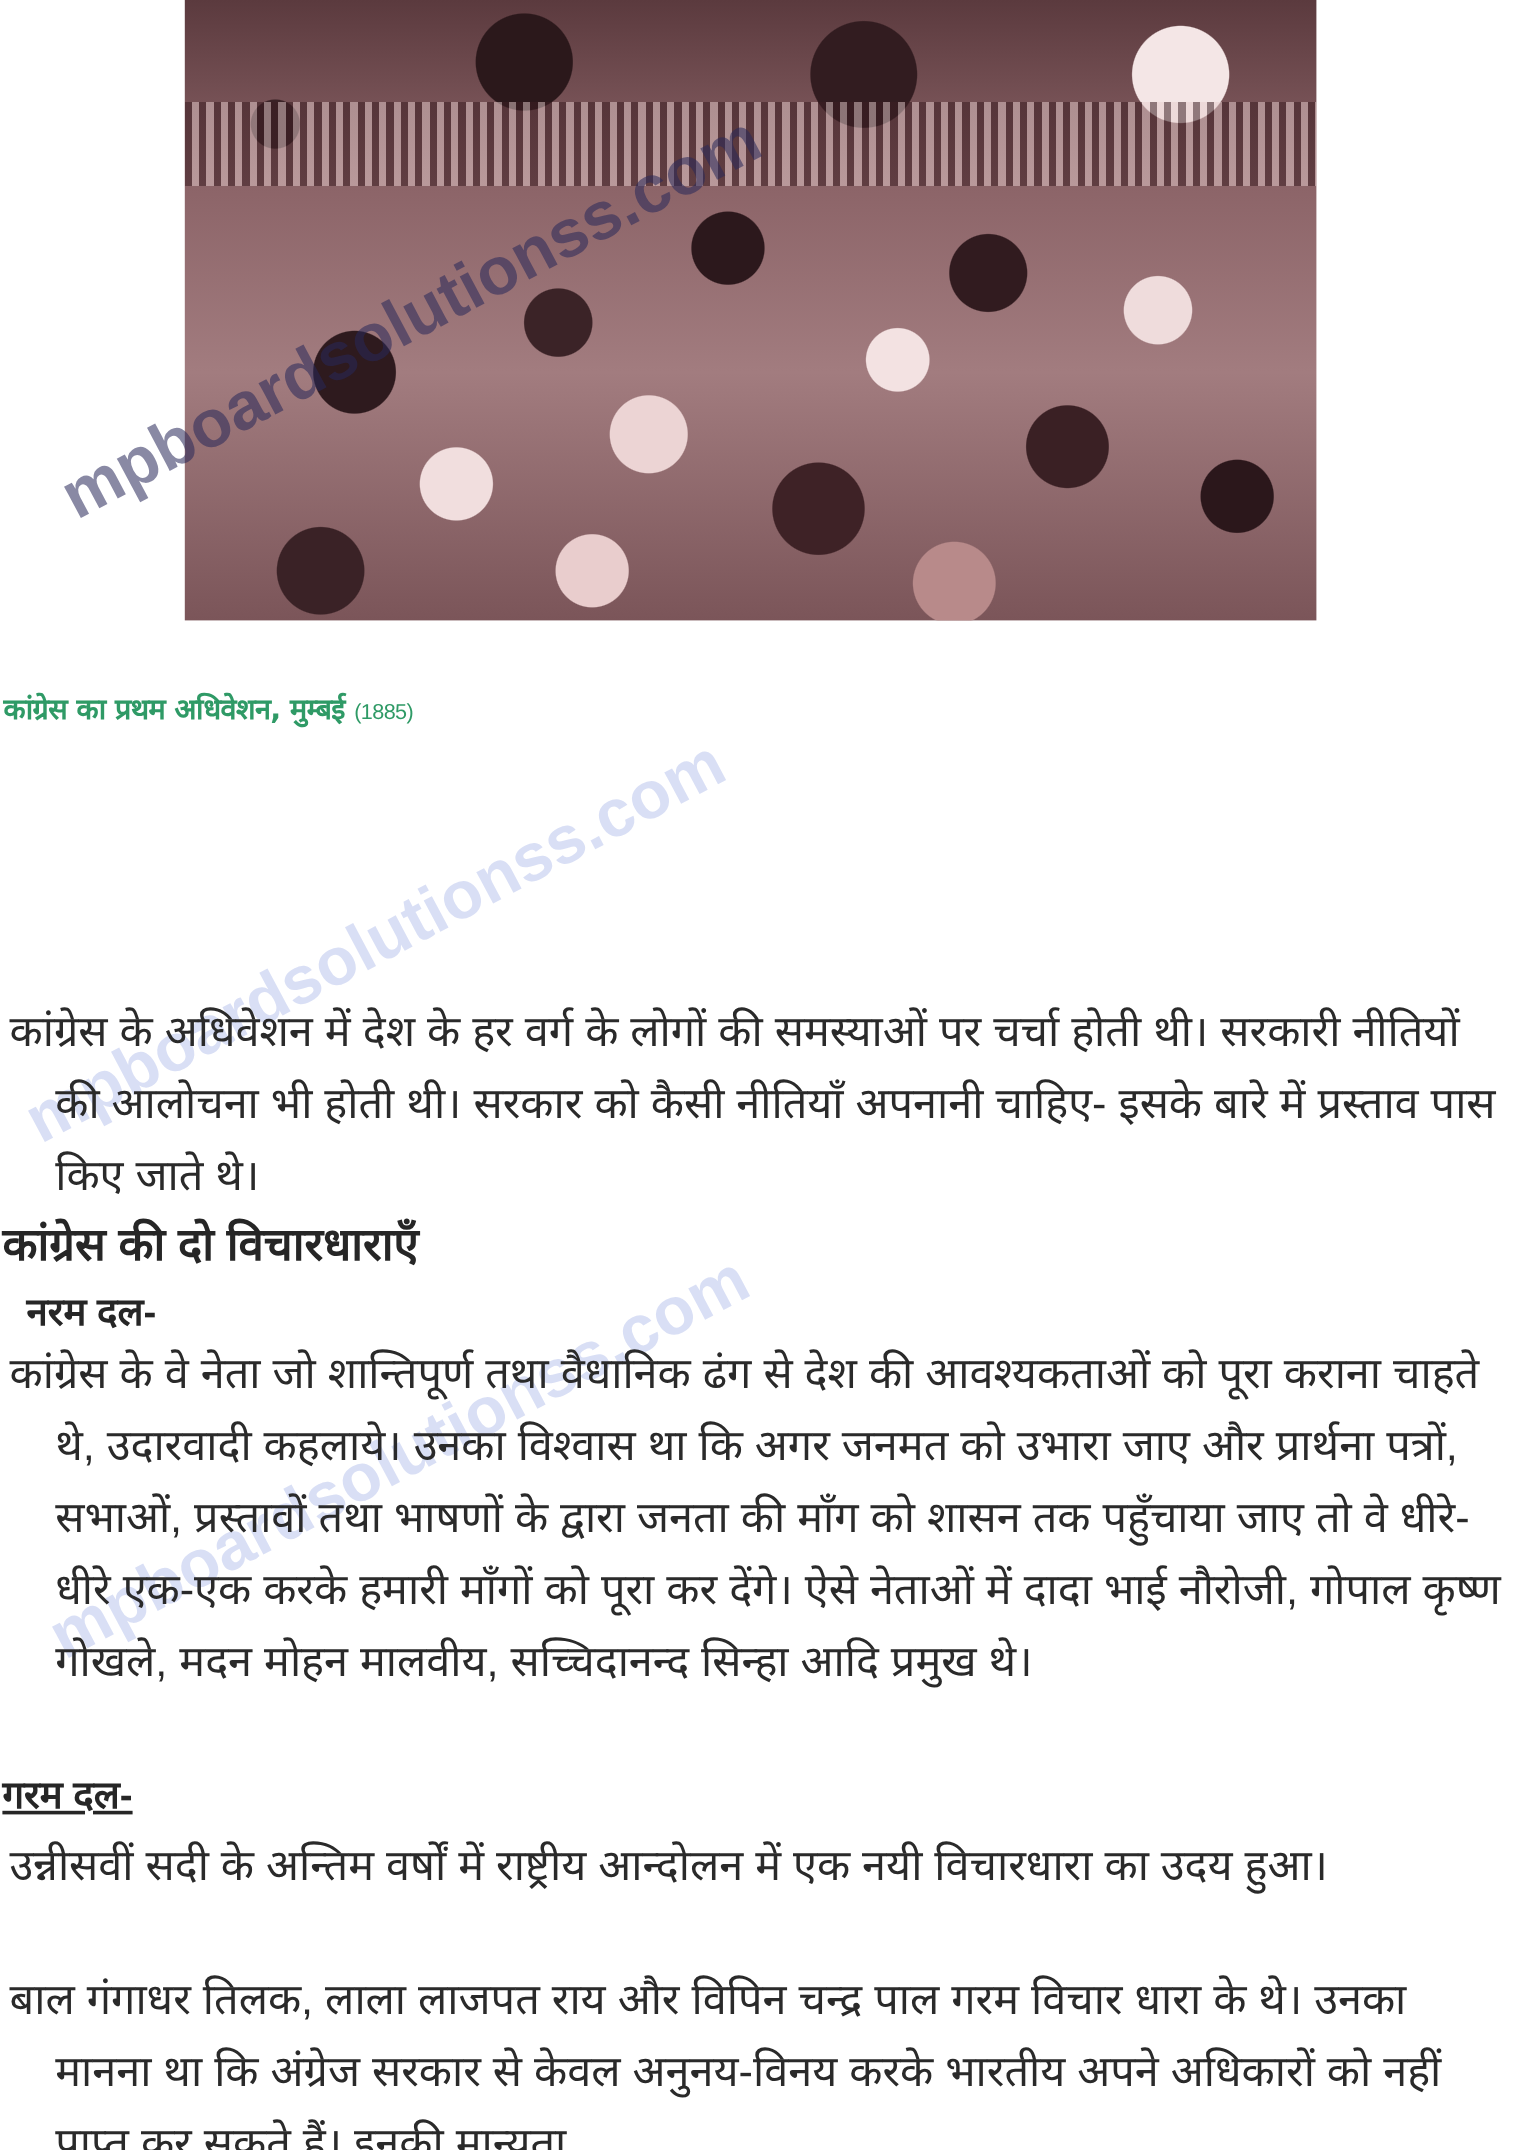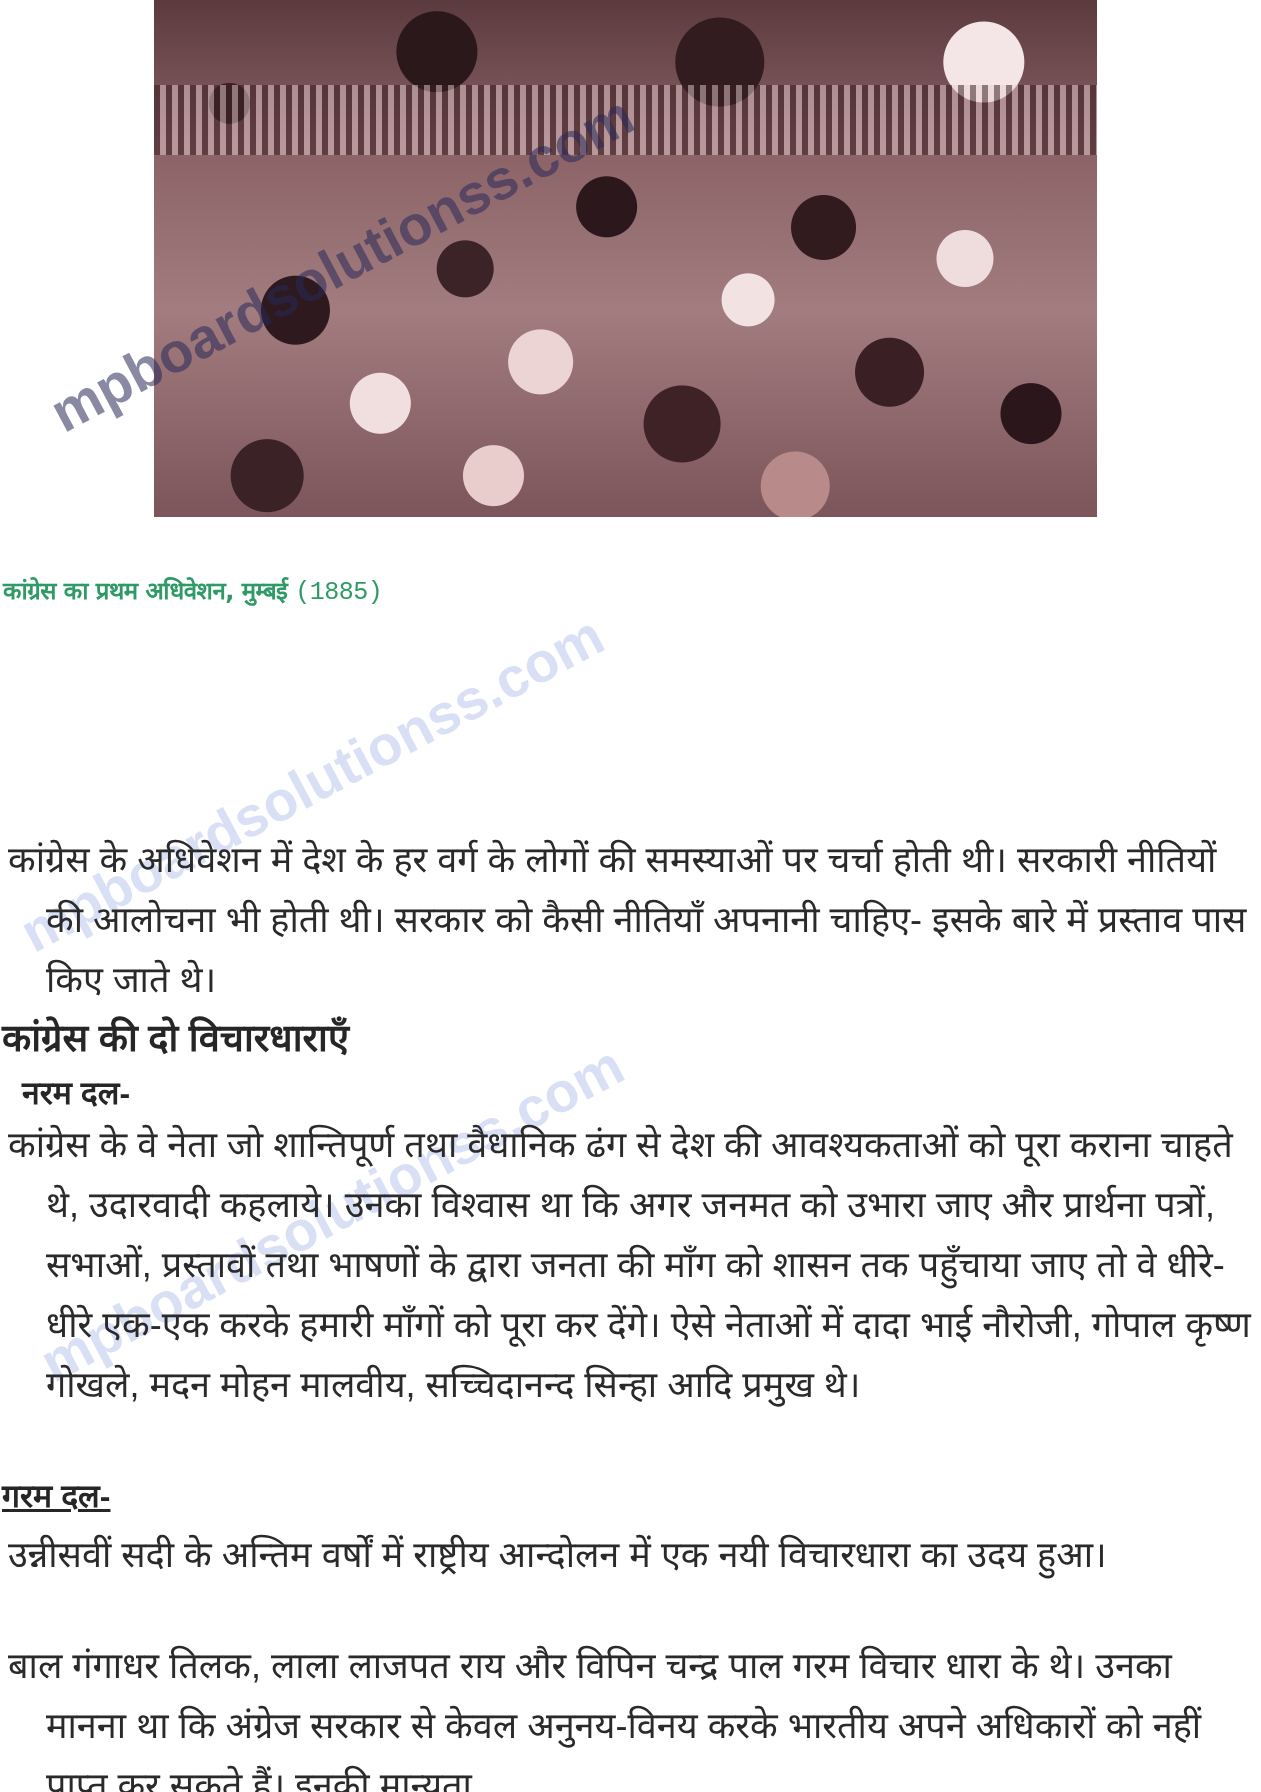--- a/index.html
+++ b/index.html
@@ -63,23 +63,23 @@
       left: 3px;
       top: 573px;
       font-family: "DejaVu Sans", sans-serif;
       font-weight: bold;
       font-size: 24px;
       color: #2f9a66;
       white-space: nowrap;
       letter-spacing: -0.5px;
     }
     .caption .year {
-      font-family: Liberation Mono, monospace;
+      font-family: Liberation Sans, sans-serif;
       font-weight: normal;
-      font-size: 25px;
+      font-size: 18px;
       margin-top: 28px;
     }
     .list {
       position: absolute;
       left: 4px;
       top: 614px;
       margin: 0;
       padding: 0;
       list-style: none;
       width: 1255px;

